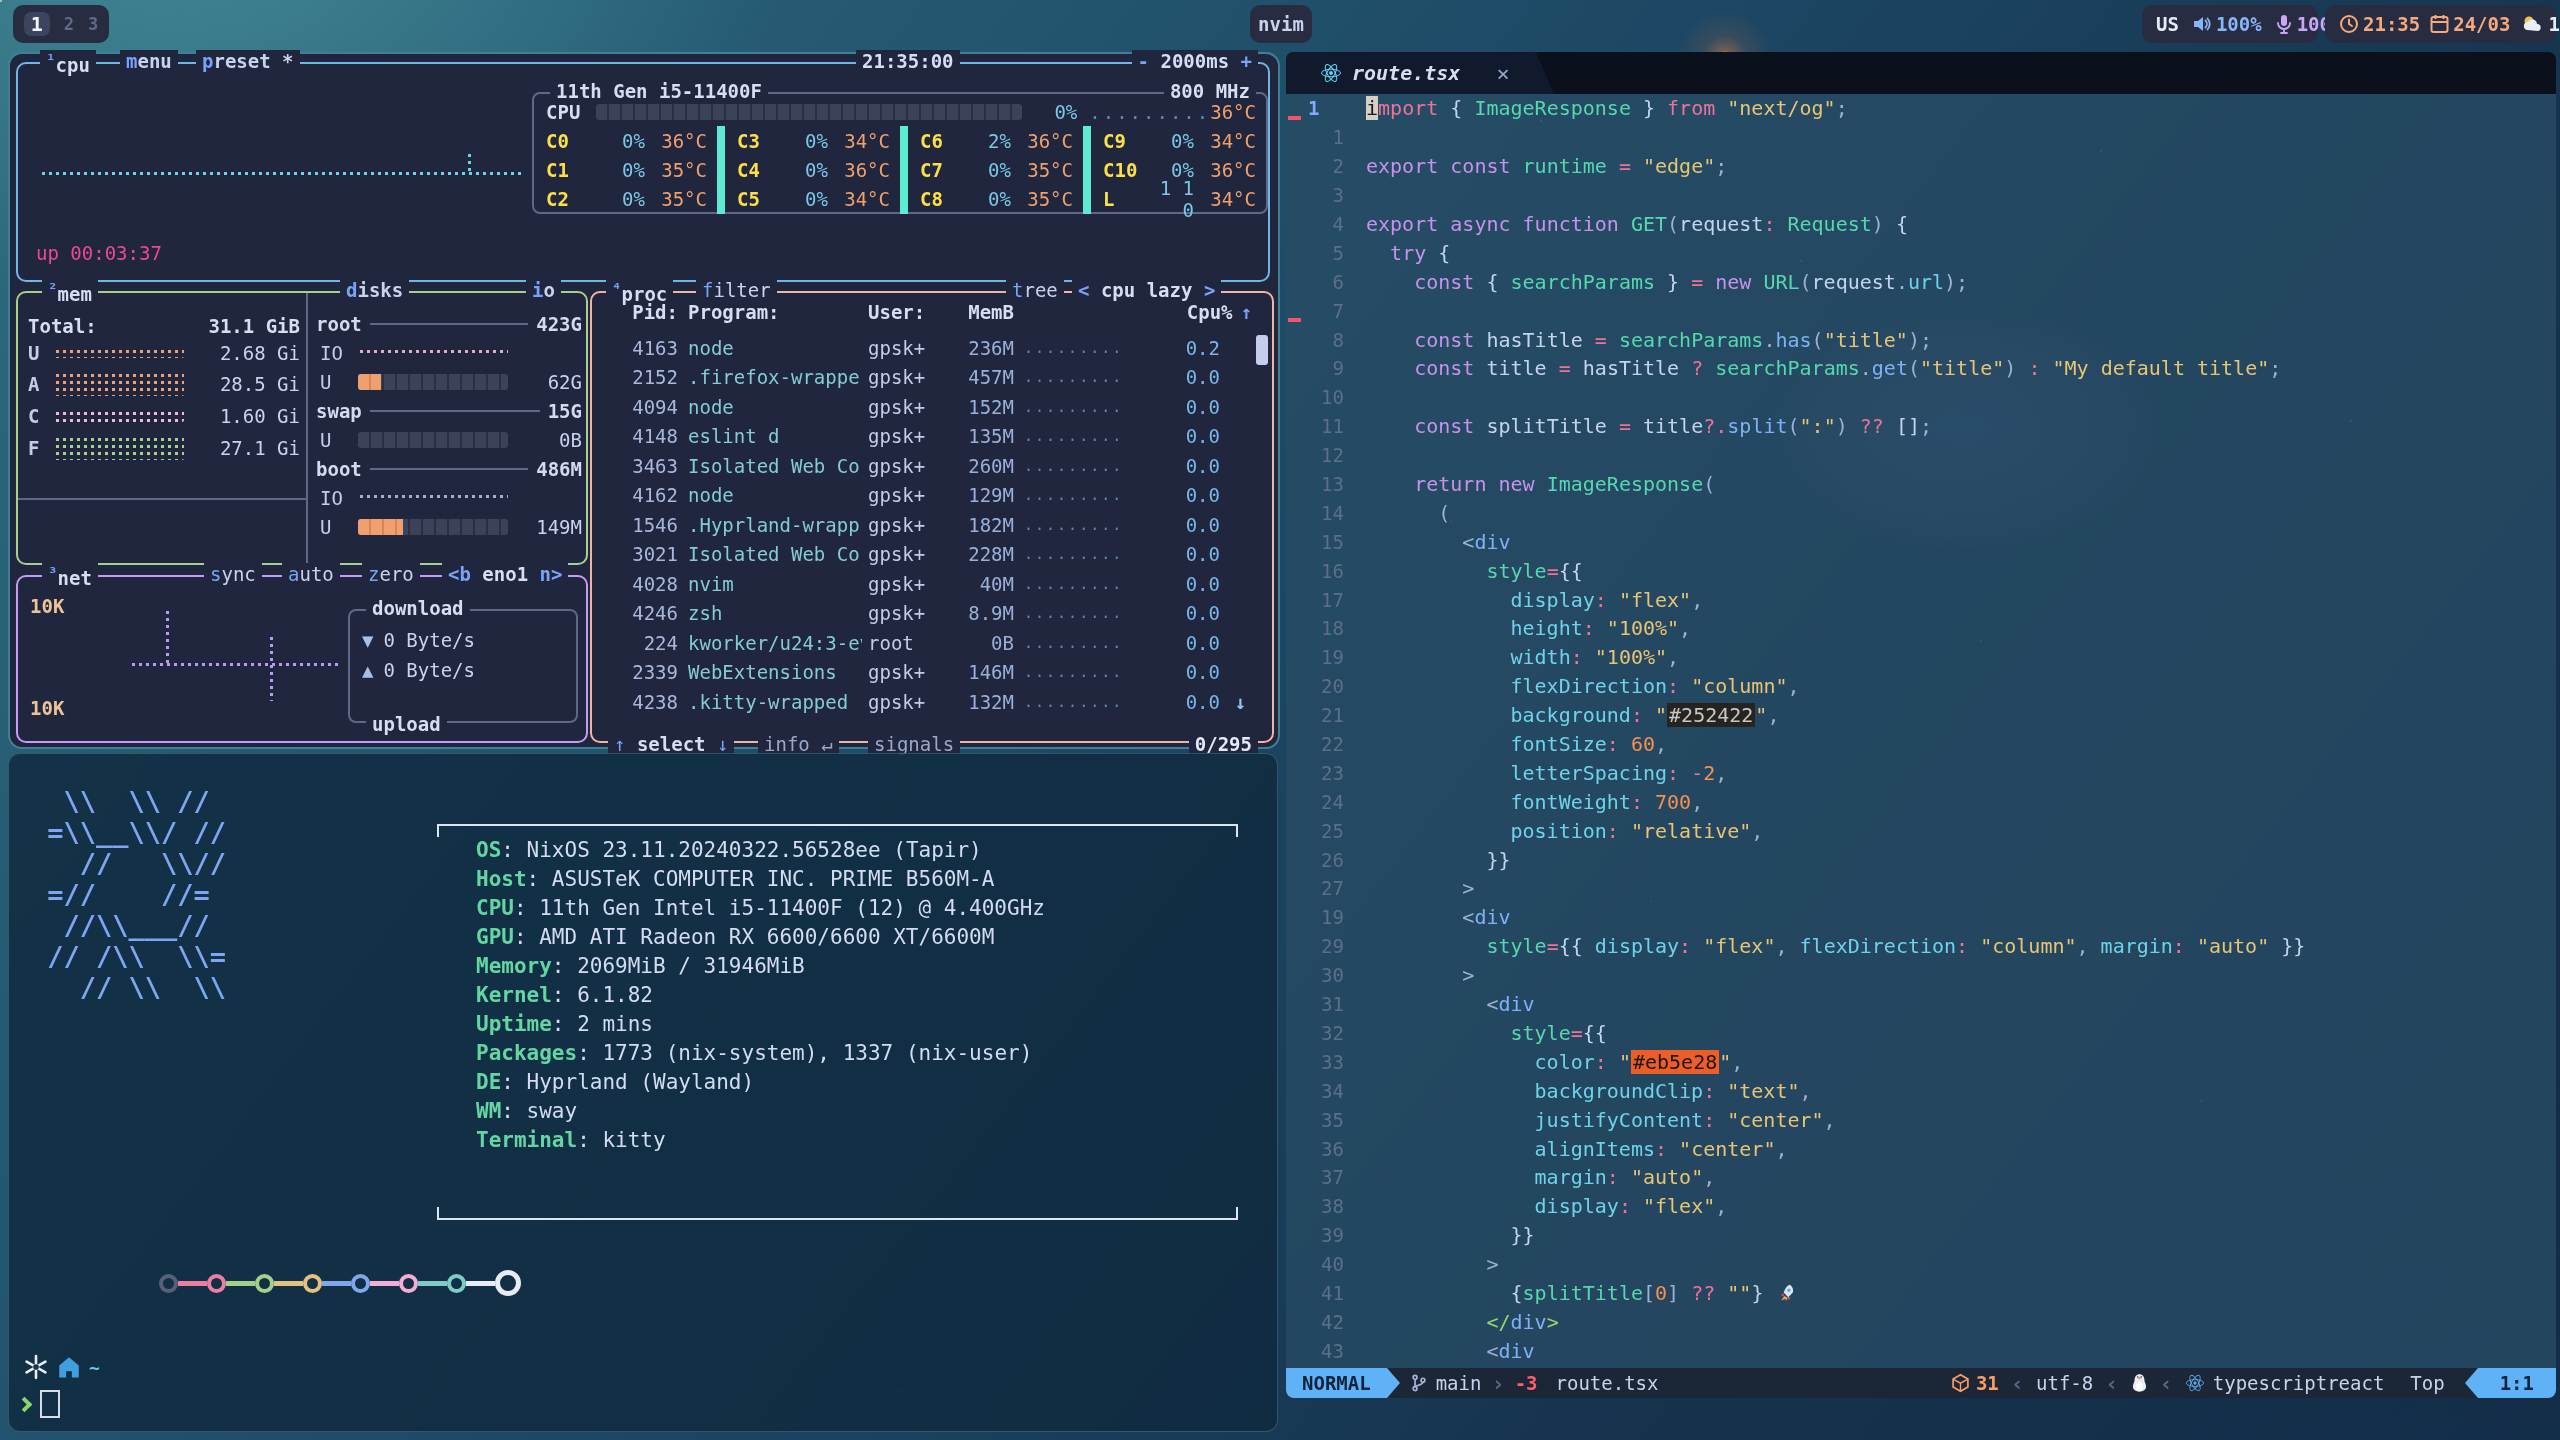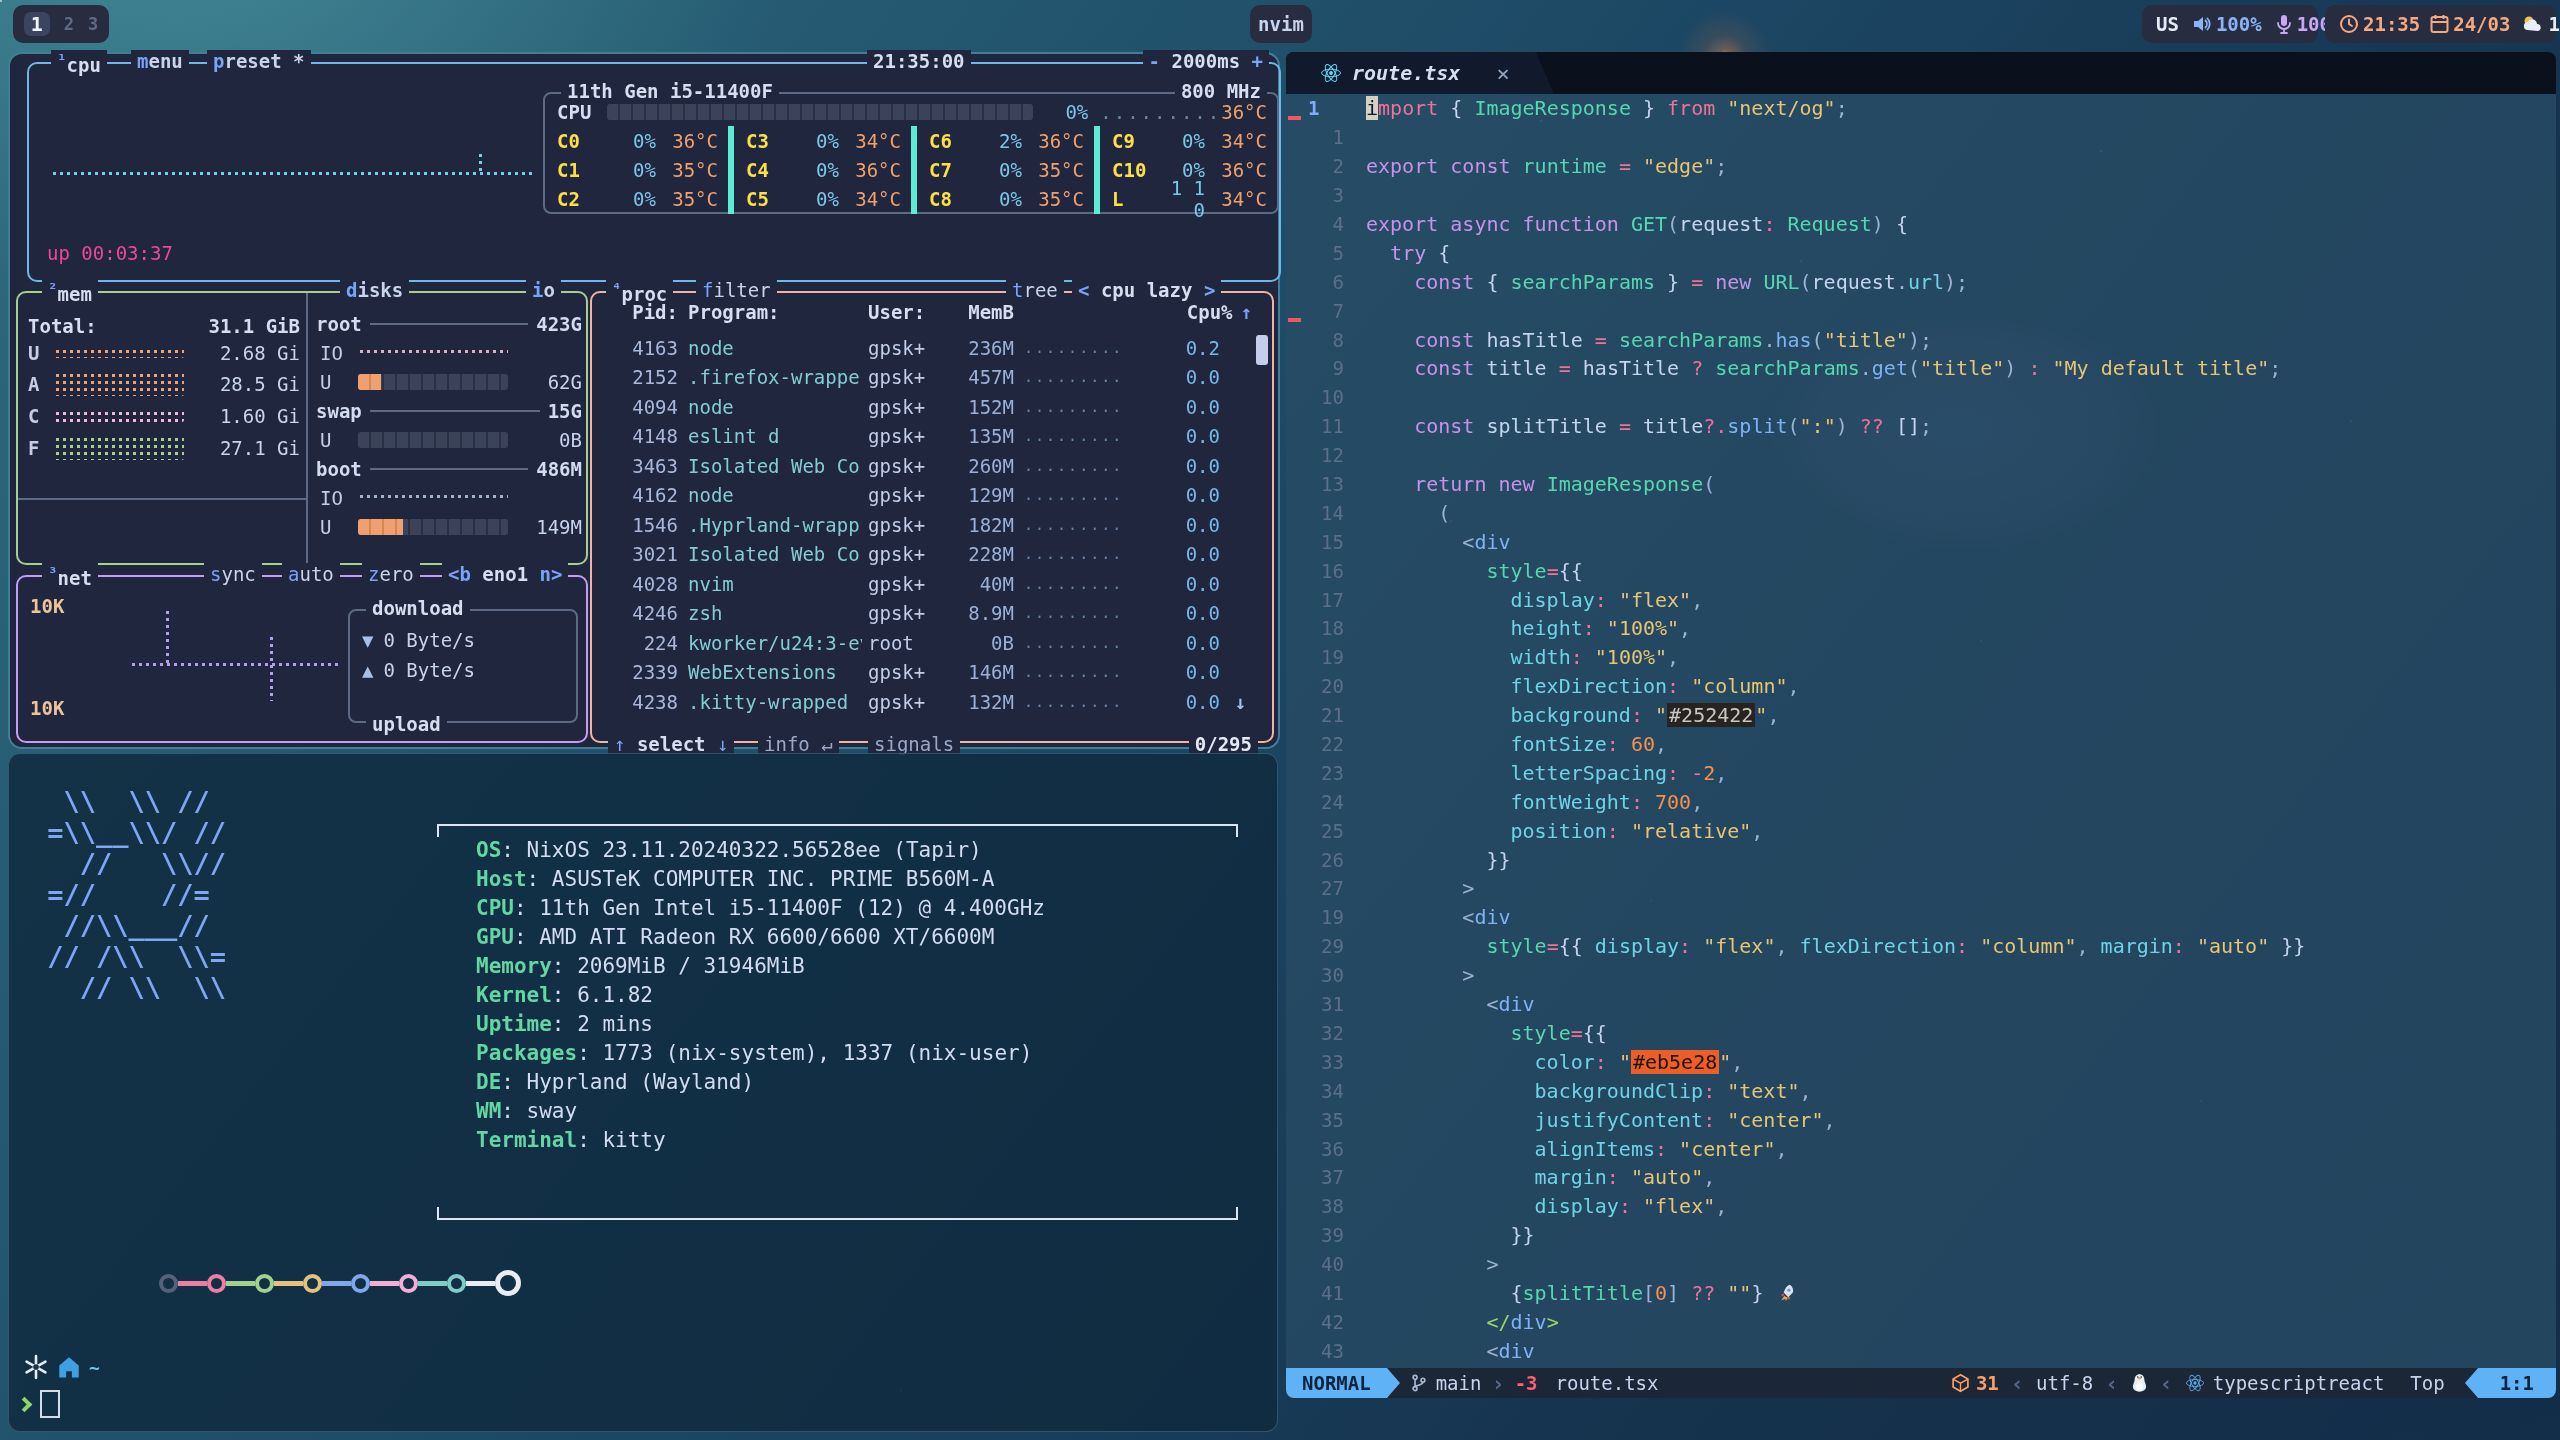--- a/index.html
+++ b/index.html
@@ -29,36 +29,36 @@
   .pill.wtitle { left:1250px; width:62px; justify-content:center; }
   .pill.sysa { left:2142px; width:176px; padding:0 14px; gap:13px; justify-content:space-between; }
   .pill.sysb { left:2325px; width:231px; padding:0 14px; gap:10px; justify-content:space-between; }
   .mod { display:flex; align-items:center; gap:4px; }
   .c-kb { color:#e6ecf6; } .c-vol { color:#8ab4f8; } .c-mic { color:#c9a7f5; }
   .c-time,.c-date { color:#f5a97f; } .c-temp { color:#e8eef8; }
   
   .btop { position:absolute; left:8px; top:52px; width:1272px; height:697px; background:#20263d;
     border:2px solid rgba(95,200,225,.55); border-radius:14px; color:#c8d3ee; font-size:19px; }
   .panel { position:absolute; border:2px solid; border-radius:10px; }
-  .panel.cpu { left:17px; top:8px; width:1254px; height:220px; border-color:#6fb7e4; }
+  .panel.cpu { left:6px; top:8px; width:1254px; height:220px; border-color:#6fb7e4; }
   .panel.mem { left:6px; top:237px; width:572px; height:274px; border-color:#a7d08c; }
   .panel.net { left:6px; top:521px; width:572px; height:168px; border-color:#c39df3; }
   .panel.proc { left:580px; top:237px; width:684px; height:452px; border-color:#f0b4a4;padding-left:8px; }
   .plabel { position:absolute; top:-14px; background:#20263d; padding:0 6px; font-weight:bold; color:#d6def2; white-space:nowrap; }
   .plabel sup { color:#7aa2f7; font-weight:bold; }
   .hk { display:inline-block; } .hk::first-letter { color:#7aa2f7; }
   .blabel { position:absolute; bottom:-14px; background:#20263d; padding:0 6px; white-space:nowrap; color:#9aa8c8; }
   .cpubox { position:absolute; left:514px; top:28px; width:736px; height:122px; border:2px solid #5d6a85; border-radius:8px; }
   .boxlabel { position:absolute; top:-14px; background:#20263d; padding:0 6px; font-weight:bold; color:#d6def2; white-space:nowrap; }
   .cpurow { position:absolute; left:0; top:4px; width:100%; height:28px; display:flex; align-items:center; }
   .bar { height:16px; border-radius:3px; background:repeating-linear-gradient(90deg,#3a4359 0 11px,#2a3044 11px 13px); }
   .meter { position:relative; height:16px; border-radius:3px; background:repeating-linear-gradient(90deg,#3a4359 0 11px,#2a3044 11px 13px); overflow:hidden; }
   .meter .fill { position:absolute; left:0; top:0; bottom:0; background:repeating-linear-gradient(90deg,#f0a070 0 11px,#d8854e 11px 13px); }
   .coregrid { position:absolute; left:0; top:32px; width:100%; height:88px; display:flex; }
-  .corecol { width:25%; height:100%; border-left:6px solid #5eead4; }
+  .corecol { width:25%; height:100%; border-left:8px solid #5eead4; }
   .corecol:first-child { border-left:none; }
   .corecell { height:29px; display:flex; align-items:center; padding:0 10px 0 12px; }
   .corecell .cn { width:52px; color:#fde047; font-weight:bold; }
   .corecell .cp { flex:1; text-align:right; color:#7cc7e8; }
   .corecell .ct { width:62px; text-align:right; color:#efa06c; }
   .dotpat { background-image:radial-gradient(circle, var(--dc) 1.6px, transparent 1.9px); background-size:7px 7px; }
   .gbase { position:absolute; } 
   .uptime { position:absolute; left:18px; top:178px; color:#ec4899; }
   .mdots { color:#6488ac; letter-spacing:2px; }
   

